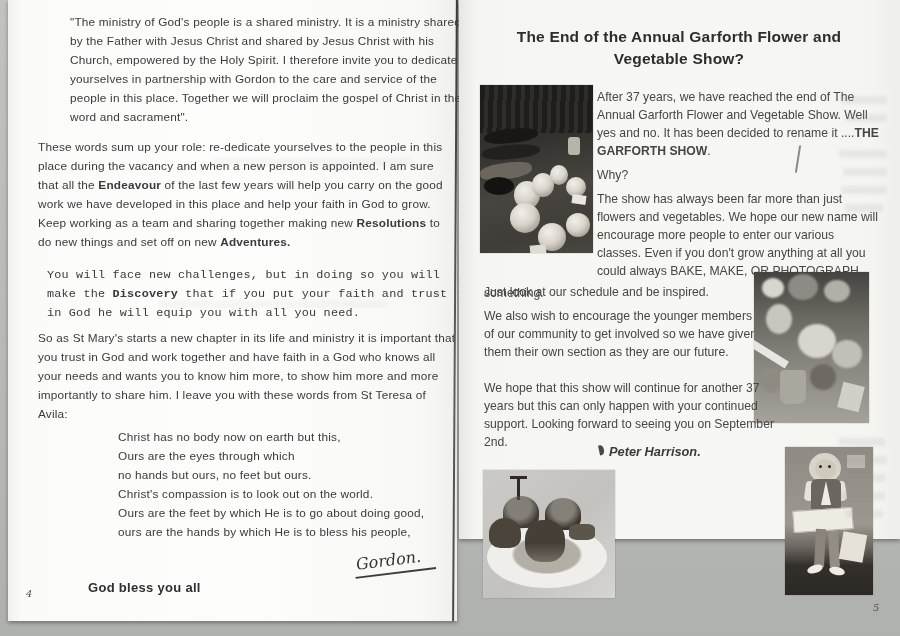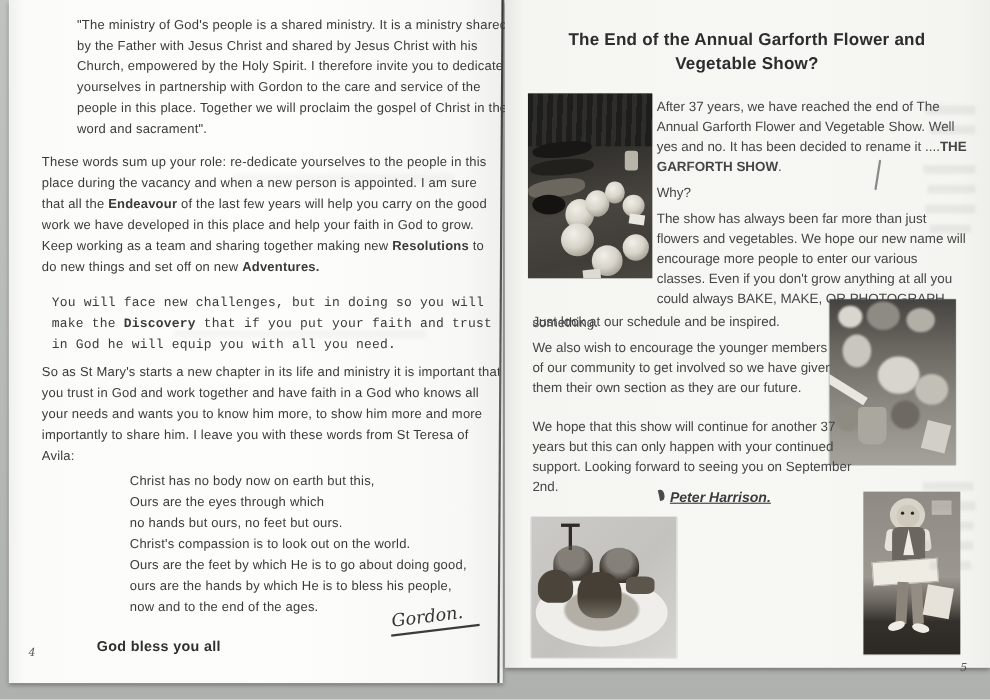--- a/index.html
+++ b/index.html
@@ -1,20 +1,20 @@
 <!DOCTYPE html>
 <html><head>
 <meta charset="utf-8">
 <style>
   html,body{margin:0;padding:0;}
   body{width:900px;height:636px;overflow:hidden;background:linear-gradient(180deg,#c0c3c0 0%,#b6b9b6 60%,#aeb1ae 100%);font-family:"Liberation Sans",sans-serif;}
   .scan{position:relative;width:900px;height:636px;}
   .page{position:absolute;top:0;box-shadow:0 2px 4px rgba(0,0,0,.35);}
   .page.left{left:8px;width:449px;height:621px;background:linear-gradient(90deg,#f0f0ee 0,#fbfbfa 3%,#fdfdfc 55%,#f8f8f6 92%,#efefec 100%);}
-  .page.right{left:459px;width:441px;height:607px;background:linear-gradient(90deg,#e7e7e4 0,#f5f5f2 4%,#f7f7f4 55%,#f4f4f0 94%,#eeeeea 100%);}
+  .page.right{left:459px;width:441px;height:539px;background:linear-gradient(90deg,#e7e7e4 0,#f5f5f2 4%,#f7f7f4 55%,#f4f4f0 94%,#eeeeea 100%);}
   .spine-edge{position:absolute;right:1px;top:0;bottom:0;width:2px;background:linear-gradient(180deg,#3c3c3c,#606060 60%,#474747);transform:rotate(.35deg);}
   
   .lp{position:absolute;color:#3a3a3a;font-size:11.8px;line-height:19px;letter-spacing:.2px;margin:0;}
   .quote{left:62px;top:13px;width:392px;}
   .para2{left:30px;top:138px;width:414px;}
   .para3{left:39px;top:266px;width:416px;font-family:Liberation Mono, monospace;}
   .para4{left:30px;top:329px;width:418px;}
   .poem{position:absolute;left:110px;top:428px;color:#3a3a3a;font-size:11.8px;line-height:19px;letter-spacing:.2px;white-space:nowrap;}
   .blessing{position:absolute;left:80px;top:580px;color:#2f2f2f;font-size:13px;font-weight:bold;letter-spacing:.3px;}
   .pagenum{position:absolute;color:#555;font-size:10px;font-style:italic;font-family:"DejaVu Serif",serif;}
@@ -26,21 +26,21 @@
   .rp{position:absolute;color:#464646;font-size:12.2px;line-height:18px;margin:0;}
   .title{position:absolute;left:10px;top:26px;width:420px;text-align:center;color:#2d2d2d;font-size:15.5px;font-weight:bold;line-height:22px;letter-spacing:.2px;}
   .col1{left:138px;top:88px;width:284px;}
   .col1 p{margin:0 0 0 0;}
   .col1 .why{margin-top:6px;margin-bottom:6px;}
   .col1 .gap{margin-top:6px;}
   .something{left:25px;top:257px;margin-top:27px;}
   .p3{left:25px;top:283px;}
   .p4{left:25px;top:307px;width:278px;}
   .p5{left:25px;top:379px;width:296px;}
-  .byline{left:150px;top:443px;font-weight:bold;font-style:italic;color:#3c3c3c;font-size:12.8px;text-decoration:underline;}
+  .byline{left:150px;top:443px;font-weight:bold;font-style:italic;color:#3c3c3c;font-size:12.8px;}
   
   .photo{position:absolute;overflow:hidden;box-shadow:0 0 1px rgba(0,0,0,.4);}
   .photo *{position:absolute;}
   .photo1{left:21px;top:85px;width:113px;height:168px;background:linear-gradient(168deg,#262624 0%,#34322e 35%,#484540 62%,#403d38 85%,#4a4741 100%);}
   .photo2{left:295px;top:272px;width:115px;height:151px;background:linear-gradient(180deg,#454340 0%,#6b6862 30%,#8a8780 62%,#a5a29b 100%);}
   .photo3{left:24px;top:470px;width:132px;height:128px;background:linear-gradient(135deg,#cbcac6 0%,#c3c2be 55%,#d6d5d1 100%);}
   .photo4{left:326px;top:447px;width:88px;height:148px;background:linear-gradient(180deg,#8f8b84 0%,#9c978f 52%,#6a655e 68%,#332f2b 80%,#2c2925 100%);}
   .sphere{border-radius:50%;background:radial-gradient(circle at 38% 32%,#f1efe9 0%,#d8d4ca 45%,#a29d92 80%,#7c776c 100%);}
   .blob{border-radius:50%;filter:blur(1px);}
   .ghost{position:absolute;background:#8f8f8f;opacity:.13;filter:blur(1.5px);height:8px;border-radius:2px;}
@@ -62,21 +62,20 @@
 
     <p class="lp para4">So as St Mary's starts a new chapter in its life and ministry it is important that you trust in God and work together and have faith in a God who knows all your needs and wants you to know him more, to show him more and more importantly to share him. I leave you with these words from St Teresa of Avila:</p>
 
     <div class="poem">
       <div>Christ has no body now on earth but this,</div>
       <div>Ours are the eyes through which</div>
       <div>no hands but ours, no feet but ours.</div>
       <div>Christ's compassion is to look out on the world.</div>
       <div>Ours are the feet by which He is to go about doing good,</div>
       <div>ours are the hands by which He is to bless his people,</div>
-      <div>now and to the end of the ages.</div>
     </div>
 
     <div class="blessing">God bless you all</div>
     <div class="pagenum num-left">4</div>
     <div class="signature">Gordon.</div>
 
     <div class="ghost lite" style="left:205px;top:158px;width:200px;"></div>
     <div class="ghost lite" style="left:150px;top:300px;width:230px;"></div>
 
     <div class="spine-edge"></div>

